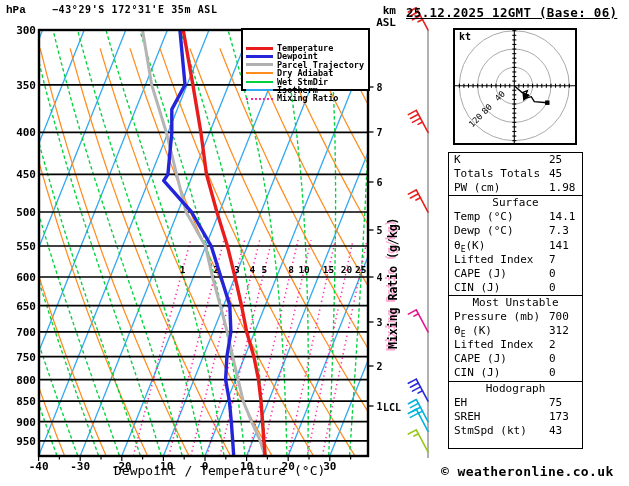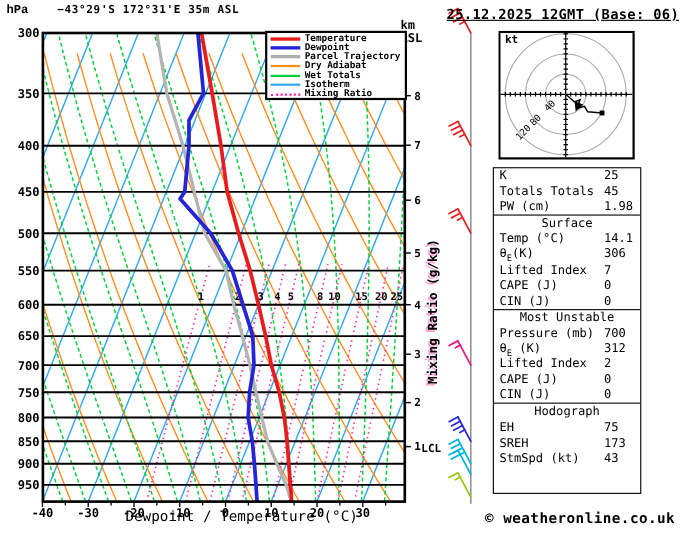--- a/index.html
+++ b/index.html
@@ -2,32 +2,32 @@
 <html><head>
 <meta charset="utf-8">
 <style>
   html,body{margin:0;padding:0;background:#fff;}
   *{box-sizing:border-box;}
   .stage{position:relative;width:629px;height:486px;background:#fff;overflow:hidden;
          font-family:"DejaVu Sans Mono",monospace;color:#000;}
   .lbl{position:absolute;white-space:nowrap;}
   .hpa{left:6px;top:4px;font-weight:bold;font-size:11px;font-family:Liberation Mono, monospace;}
   .title{left:52px;top:4px;font-weight:bold;font-size:10px;letter-spacing:0.6px;}
-  .kmasl{left:364px;top:17px;width:32px;text-align:left;font-weight:bold;font-size:11px;line-height:12px;}
+  .kmasl{left:364px;top:5px;width:32px;text-align:right;font-weight:bold;font-size:11px;line-height:12px;}
   .datetitle{left:406px;top:5px;font-weight:bold;font-size:12.5px;letter-spacing:0.3px;text-decoration:underline;}
   .xlabel{left:114px;top:463px;font-size:13px;}
   .copyright{left:441px;top:464px;font-weight:bold;font-size:13px;letter-spacing:0.4px;text-align:center;}
   .kt{left:459px;top:31px;font-weight:bold;font-size:10px;}
   .mrv{position:absolute;left:386px;top:349px;transform-origin:0 0;transform:rotate(-90deg);
        font-weight:bold;font-size:11.5px;white-space:nowrap;text-shadow:-2px -2px 0 #ffa6d2;}
   svg text{font-family:"DejaVu Sans Mono",monospace;fill:#000;}
   #skewt,#hodo{position:absolute;left:0;top:0;}
   #hodo{left:453px;top:28px;}
   .legend{position:absolute;left:241px;top:28px;width:129px;height:63px;border:2.5px solid #000;
-          background:#fff;padding:1px 0 0 3px;}
+          background:#fff;padding:14px 0 0 3px;}
   .lrow{display:flex;align-items:center;height:8.4px;}
   .lsample{width:27px;margin-right:4px;flex:0 0 27px;}
   .ltext{font-size:8.5px;font-weight:bold;line-height:8.4px;}
   .dtable{position:absolute;left:448px;top:152px;width:135px;height:297px;border:1.5px solid #000;background:#fff;}
   .tsec{border-top:1.5px solid #000;}
   .tsec:first-child{border-top:none;}
   .thead{text-align:center;font-size:11px;height:14.1px;line-height:14.5px;}
   .trow{position:relative;height:14.1px;font-size:11px;line-height:14.5px;}
   .tlbl{position:absolute;left:5px;}
   .tval{position:absolute;left:100px;}
@@ -284,21 +284,21 @@
       <div class="lrow">
         <span class="lsample" style="border-top: 3.5px solid rgb(176, 176, 176);"></span>
         <span class="ltext">Parcel Trajectory</span>
       </div>
       <div class="lrow">
         <span class="lsample" style="border-top: 2px solid rgb(255, 140, 30);"></span>
         <span class="ltext">Dry Adiabat</span>
       </div>
       <div class="lrow">
         <span class="lsample" style="border-top: 2px solid rgb(0, 210, 60);"></span>
-        <span class="ltext">Wet Totals</span>
+        <span class="ltext">Wet StmDir</span>
       </div>
       <div class="lrow">
         <span class="lsample" style="border-top: 2px solid rgb(48, 168, 240);"></span>
         <span class="ltext">Isotherm</span>
       </div>
       <div class="lrow">
         <span class="lsample" style="border-top: 2.5px dotted rgb(255, 40, 160);"></span>
         <span class="ltext">Mixing Ratio</span>
       </div>
     </div>
@@ -398,22 +398,26 @@
           <span class="tval">1.98</span>
         </div>
       </div>
       <div class="tsec">
         <div class="thead">Surface</div>
         <div class="trow">
           <span class="tlbl">Temp (°C)</span>
           <span class="tval">14.1</span>
         </div>
         <div class="trow">
+          <span class="tlbl">Dewp (°C)</span>
+          <span class="tval">7.3</span>
+        </div>
+        <div class="trow">
           <span class="tlbl">θ<sub>E</sub>(K)</span>
-          <span class="tval">306</span>
+          <span class="tval">141</span>
         </div>
         <div class="trow">
           <span class="tlbl">Lifted Index</span>
           <span class="tval">7</span>
         </div>
         <div class="trow">
           <span class="tlbl">CAPE (J)</span>
           <span class="tval">0</span>
         </div>
         <div class="trow">

